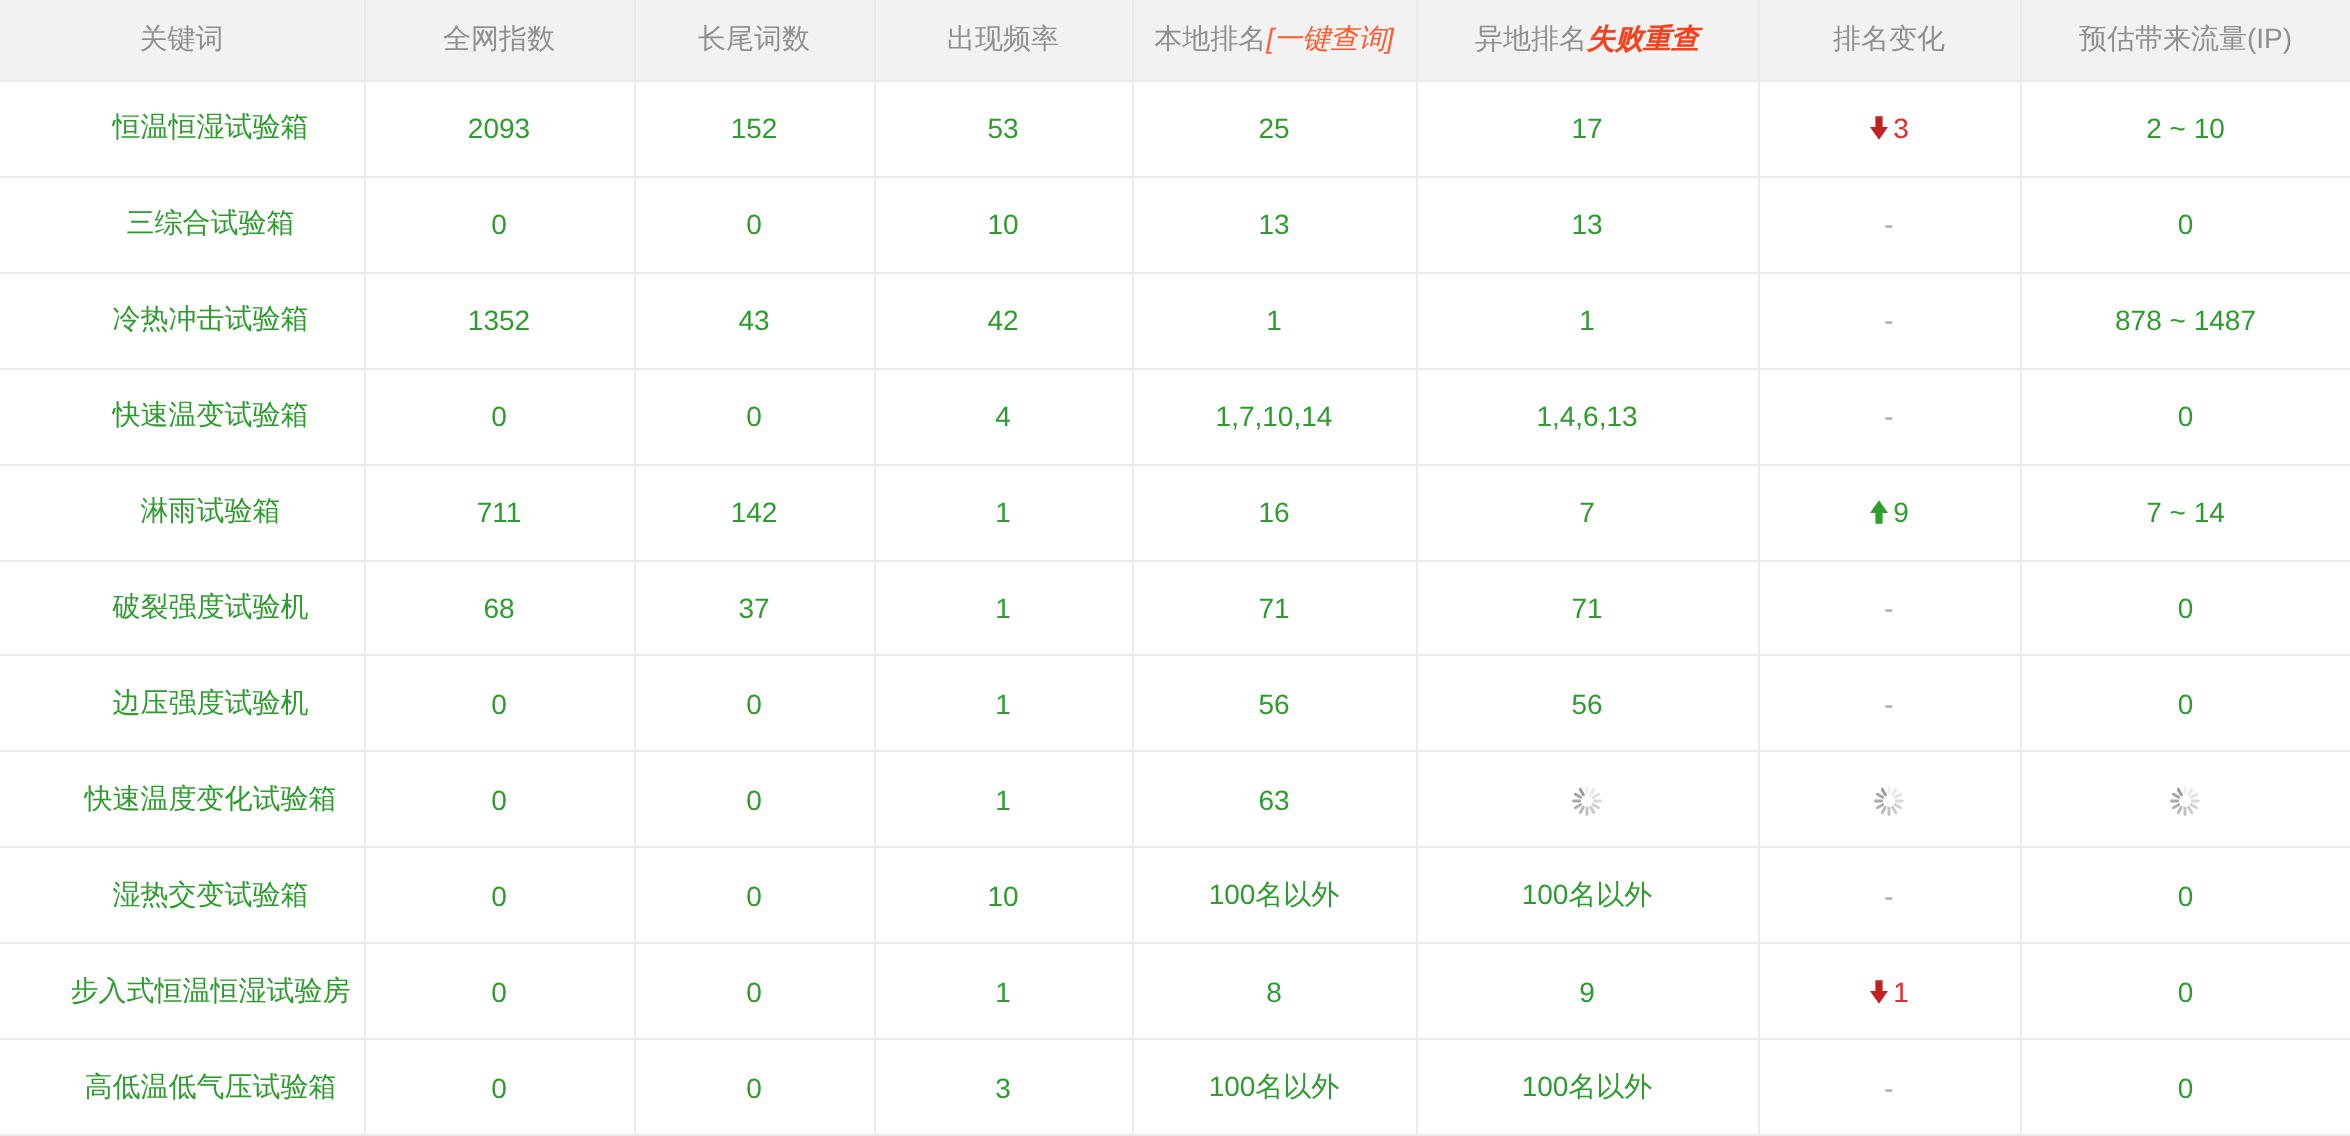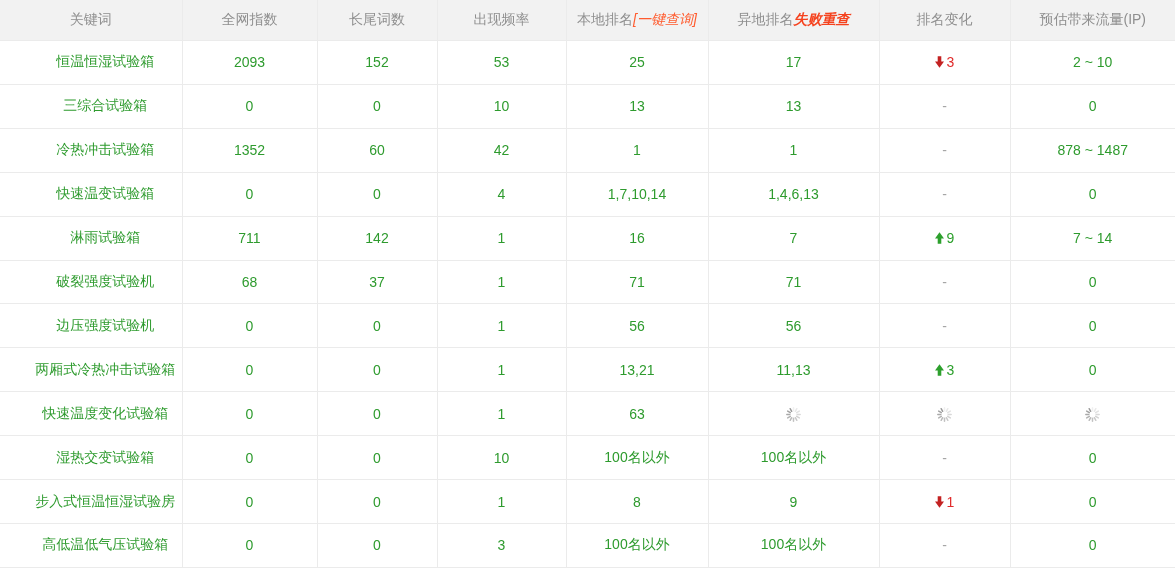--- a/index.html
+++ b/index.html
@@ -107,21 +107,21 @@
         <td>0</td>
         <td>10</td>
         <td>13</td>
         <td>13</td>
         <td><span class="dash">-</span></td>
         <td>0</td>
       </tr>
       <tr>
         <td class="kw">冷热冲击试验箱</td>
         <td>1352</td>
-        <td>60</td>
+        <td>43</td>
         <td>42</td>
         <td>1</td>
         <td>1</td>
         <td><span class="dash">-</span></td>
         <td>878 ~ 1487</td>
       </tr>
       <tr>
         <td class="kw">快速温变试验箱</td>
         <td>0</td>
         <td>0</td>
@@ -154,32 +154,20 @@
         <td>0</td>
       </tr>
       <tr>
         <td class="kw">边压强度试验机</td>
         <td>0</td>
         <td>0</td>
         <td>1</td>
         <td>56</td>
         <td>56</td>
         <td><span class="dash">-</span></td>
-        <td>0</td>
-      </tr>
-      <tr>
-        <td class="kw">两厢式冷热冲击试验箱</td>
-        <td>0</td>
-        <td>0</td>
-        <td>1</td>
-        <td>13,21</td>
-        <td>11,13</td>
-        <td><span class="chg-up"><svg width="9" height="12" viewBox="0 0 10 13" class="arrow-svg">
-              <path d="M5 0 L10 7 h-3 v6 h-4 v-6 H0 z" fill="#2da02d"></path>
-            </svg><span>3</span></span></td>
         <td>0</td>
       </tr>
       <tr>
         <td class="kw">快速温度变化试验箱</td>
         <td>0</td>
         <td>0</td>
         <td>1</td>
         <td>63</td>
         <td><svg viewBox="0 0 32 32" class="spinner">
             <rect x="14.6" y="2" width="2.8" height="8.5" rx="1.4" fill="#9a9a9a" opacity="0.15" transform="rotate(0 16 16)"></rect>

